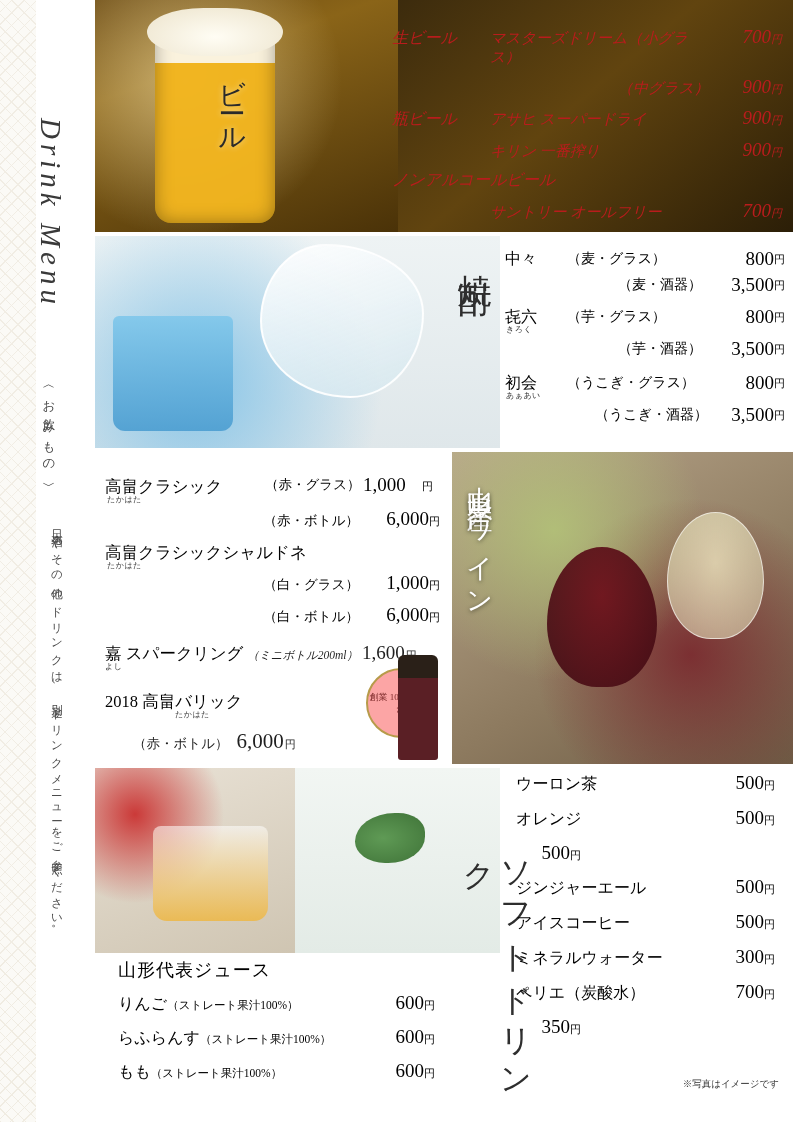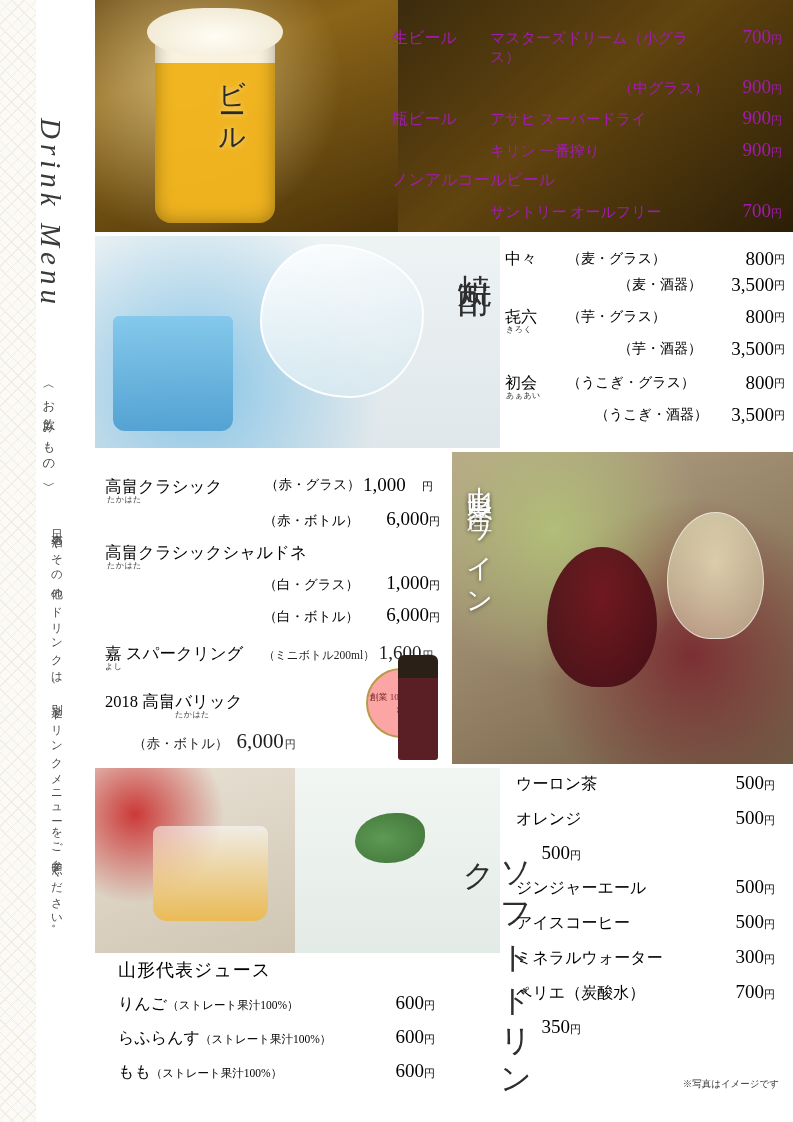--- a/index.html
+++ b/index.html
@@ -157,21 +157,21 @@
     font-size:31px;letter-spacing:6px;color:#2e2e2e;line-height:1.2;
   }
 
   
   .rows{position:absolute;}
   .spec{font-size:13.5px;color:#1f1f1f;}
   .ruby{font-size:8.5px;color:#333;letter-spacing:.5px;}
   .price{font-size:19px;color:#1f1f1f;font-family:"Liberation Serif",serif;}
   .yen{font-size:11px;color:#1f1f1f;margin-left:1px;}
 
-  .beer-rows{left:392px;top:26px;width:395px;color:#a21caf;}
+  .beer-rows{left:392px;top:26px;width:395px;color:#b91c1c;font-style:italic;}
   .beer-line{display:flex;align-items:baseline;margin-bottom:9px;}
   .beer-line .n{width:98px;font-size:16px;}
   .beer-line .s{flex:1;font-size:15px;}
   .beer-line .p{width:58px;text-align:right;font-size:19px;}
   .beer-line .y{width:16px;font-size:11px;}
 
   .shochu-rows{left:505px;top:248px;width:285px;}
   .sc-line{display:flex;align-items:center;margin-bottom:4px;}
   .sc-line .n{width:62px;font-size:16px;position:relative;}
   .sc-line .n .ruby{position:absolute;left:1px;top:17px;font-size:8px;}
@@ -346,21 +346,21 @@
       </div>
       <div class="w-line" style="margin-top:10px;">
         <span class="s">（白・ボトル）</span>
         <span class="p">6,000</span>
         <span class="y">円</span>
       </div>
     </div>
 
     <div class="w-inline" style="margin-top:16px;align-items:baseline;">
       <span class="nmx"><span>嘉 スパークリング</span><span class="ruby">よし</span></span>
-      <span class="spec" style="margin-left:20px;font-size:11.5px;">（ミニボトル200ml）</span>
+      <span class="spec" style="margin-left:4px;font-size:11.5px;font-style:italic;">（ミニボトル200ml）</span>
       <span class="price" style="margin-left:4px;">1,600</span>
       <span class="yen">円</span>
     </div>
 
     <div>
       <div class="w-name" style="margin-top:26px;"><span>2018 高畠バリック</span><span class="ruby" style="left:70px;">たかはた</span></div>
       <div class="w-inline" style="margin-top:16px;margin-left:28px;">
         <span class="spec">（赤・ボトル）</span>
         <span class="price" style="margin-left:8px;font-size:21px;">6,000</span>
         <span class="yen">円</span>

